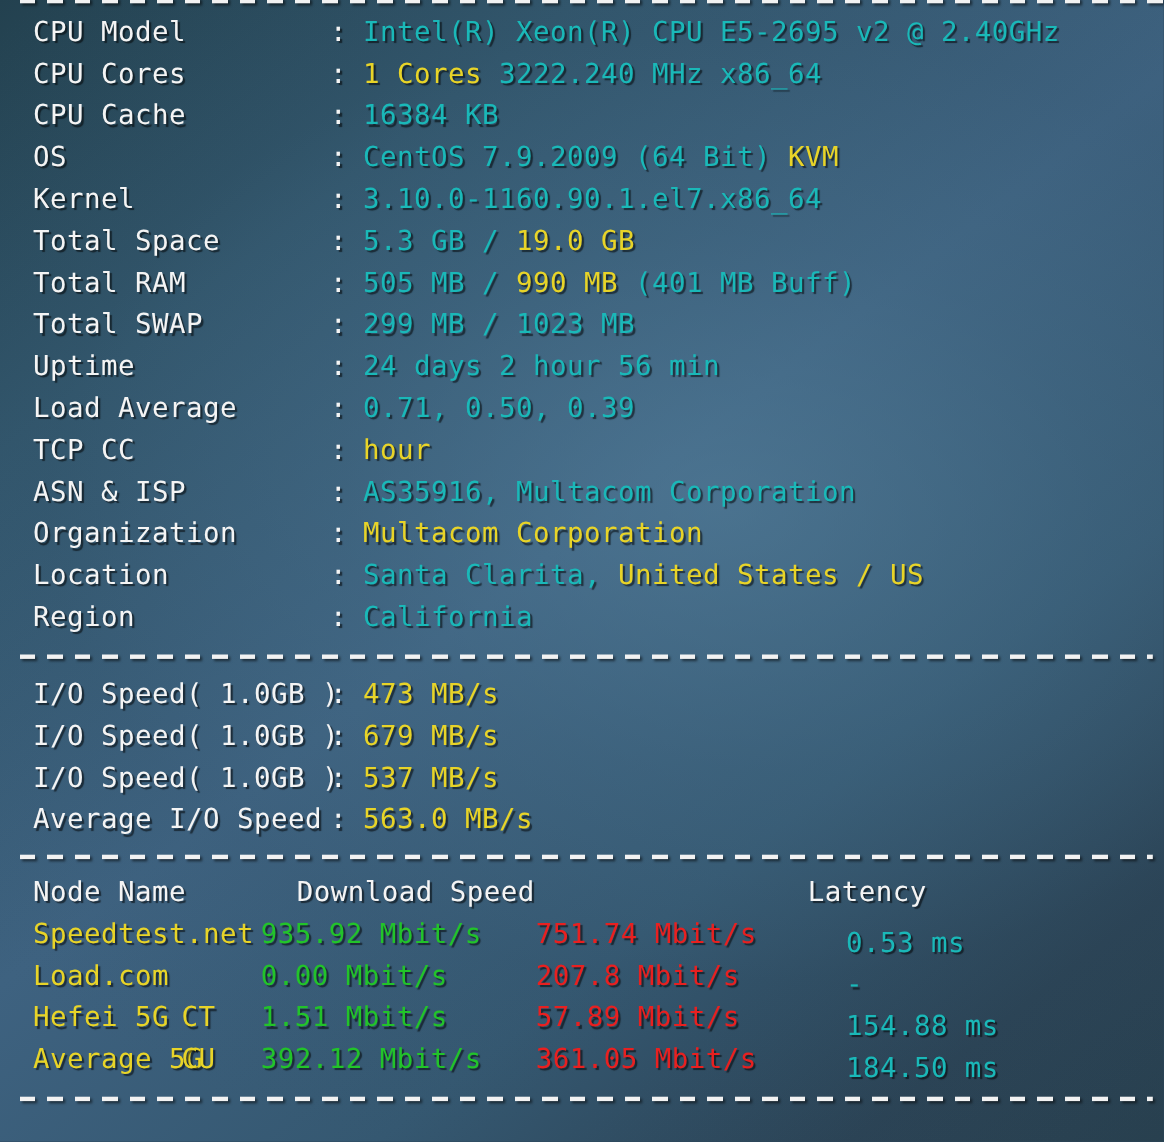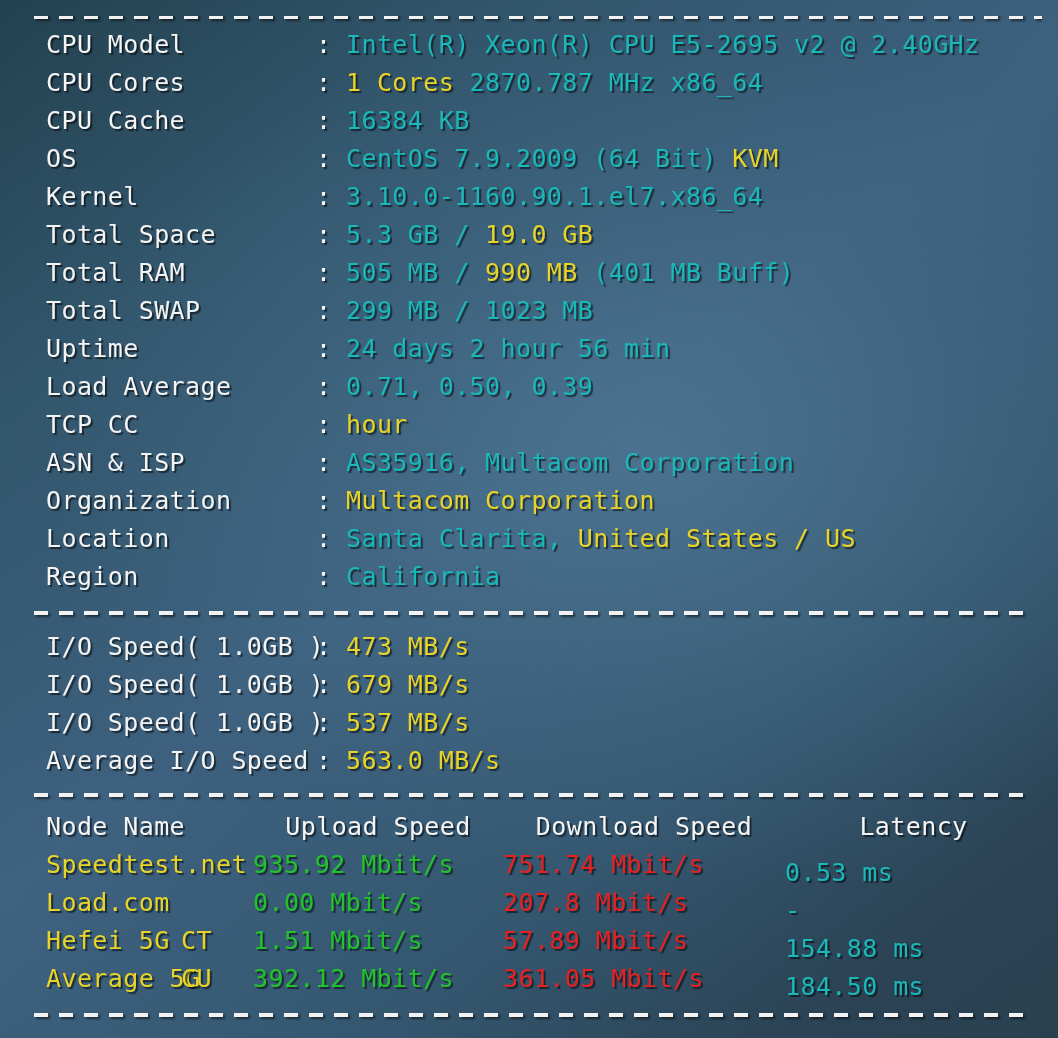--- a/index.html
+++ b/index.html
@@ -25,21 +25,21 @@
         rgba(50,82,104,0.08) 68%,
         rgba(35,62,80,0.0) 100%),
       linear-gradient(142deg,
         #23414f 0%,
         #32566c 22%,
         #3e6280 48%,
         #355871 70%,
         #2b4355 88%,
         #28404f 100%);
     box-sizing: border-box;
-    padding: 16px;
+    padding: 0;
   }
 
   
   .line {
     position: relative;
     height: 38px;
     line-height: 38px;
     font-size: 25px;
     letter-spacing: 0.4px;
     white-space: pre;
@@ -148,21 +148,21 @@
 
     <div class="line kv">
       <span class="key">CPU Model</span>
       <span class="colon">:</span>
       <span class="val"><span class="c-cyan">Intel(R) Xeon(R) CPU E5-2695 v2 @ 2.40GHz</span><span class="c-yellow"></span><span class="c-cyan"></span></span>
     </div>
 
     <div class="line kv">
       <span class="key">CPU Cores</span>
       <span class="colon">:</span>
-      <span class="val"><span class="c-cyan"></span><span class="c-yellow">1 Cores</span><span class="c-cyan"> 2870.787 MHz x86_64</span></span>
+      <span class="val"><span class="c-cyan"></span><span class="c-yellow">1 Cores</span><span class="c-cyan"> 3222.240 MHz x86_64</span></span>
     </div>
 
     <div class="line kv">
       <span class="key">CPU Cache</span>
       <span class="colon">:</span>
       <span class="val"><span class="c-cyan">16384 KB</span><span class="c-yellow"></span><span class="c-cyan"></span></span>
     </div>
 
     <div class="line kv">
       <span class="key">OS</span>
@@ -280,21 +280,20 @@
     <div class="dashes"></div>
   </div>
 
   <div class="spacer-4"></div>
 
   <div>
 
     <div class="line strow st-head">
       <span class="st-node">Node Name</span>
       <span class="st-isp"></span>
-      <span class="st-up">Upload Speed</span>
       <span class="st-down">Download Speed</span>
       <span class="st-lat">Latency</span>
     </div>
 
     <div class="line strow">
       <span class="st-node c-yellow">Speedtest.net</span>
       <span class="st-isp c-yellow"></span>
       <span class="st-up c-green">935.92 Mbit/s</span>
       <span class="st-down c-red">751.74 Mbit/s</span>
       <span class="st-lat c-cyan">0.53 ms</span>

